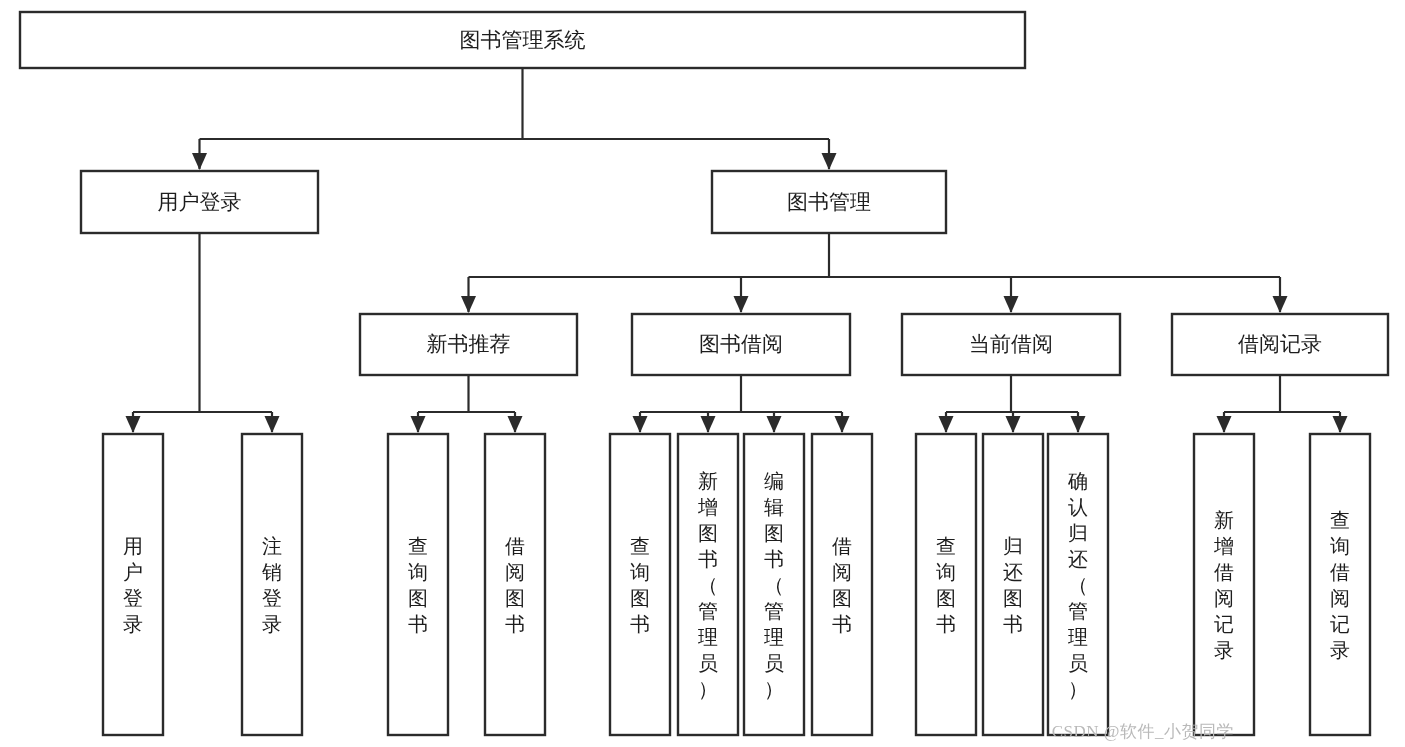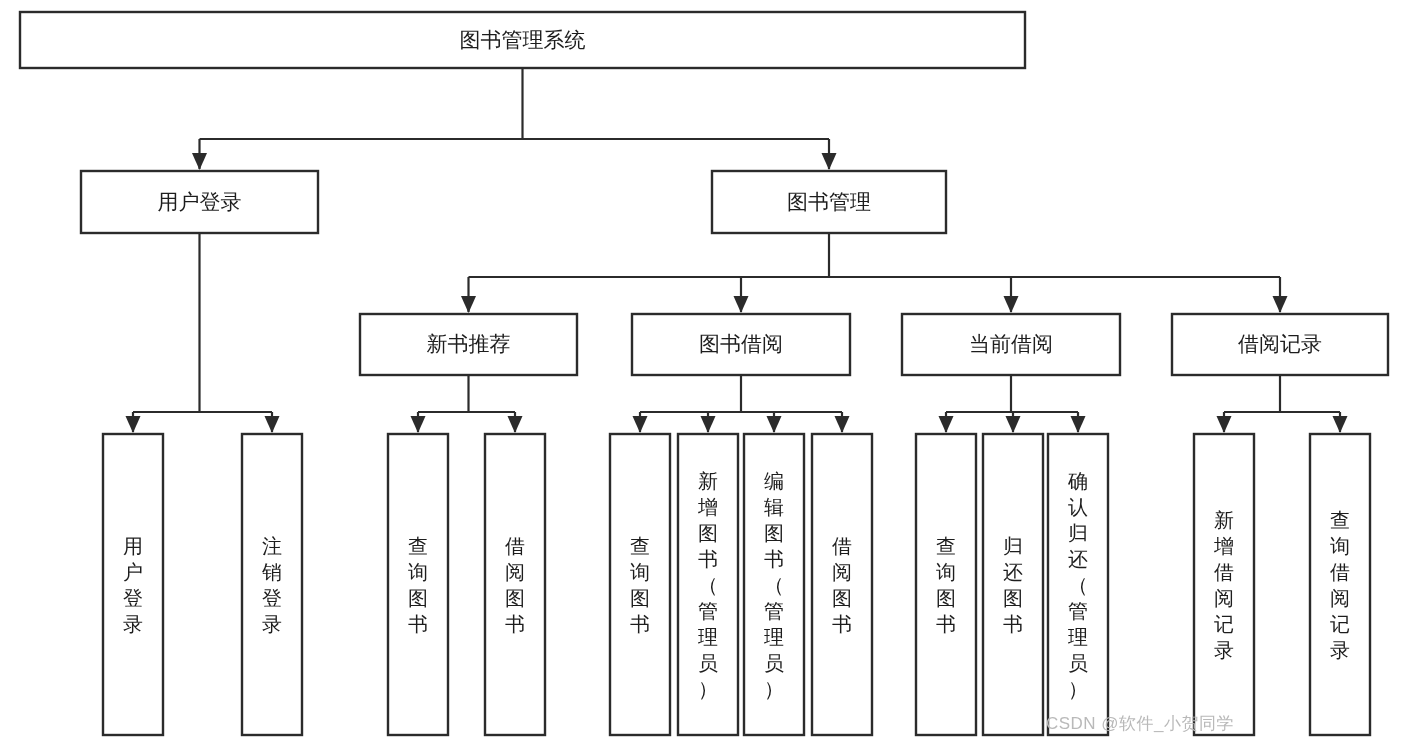--- a/index.html
+++ b/index.html
@@ -51,22 +51,22 @@
   }
   .node-label-v {
     font-family: "Liberation Sans", "DejaVu Sans", sans-serif;
     font-size: 20px;
     fill: #1d1d1d;
     text-anchor: middle;
   }
   .watermark-text {
     position: absolute;
     right: 8px;
-    bottom: 12px;
-    font-family: Liberation Sans, sans-serif;
+    bottom: 4px;
+    font-family: Liberation Serif, serif;
     font-size: 17px;
     color: #b9b9b9;
     letter-spacing: 0.5px;
     white-space: nowrap;
     user-select: none;
   }
 </style>
 </head>
 <body>
 

